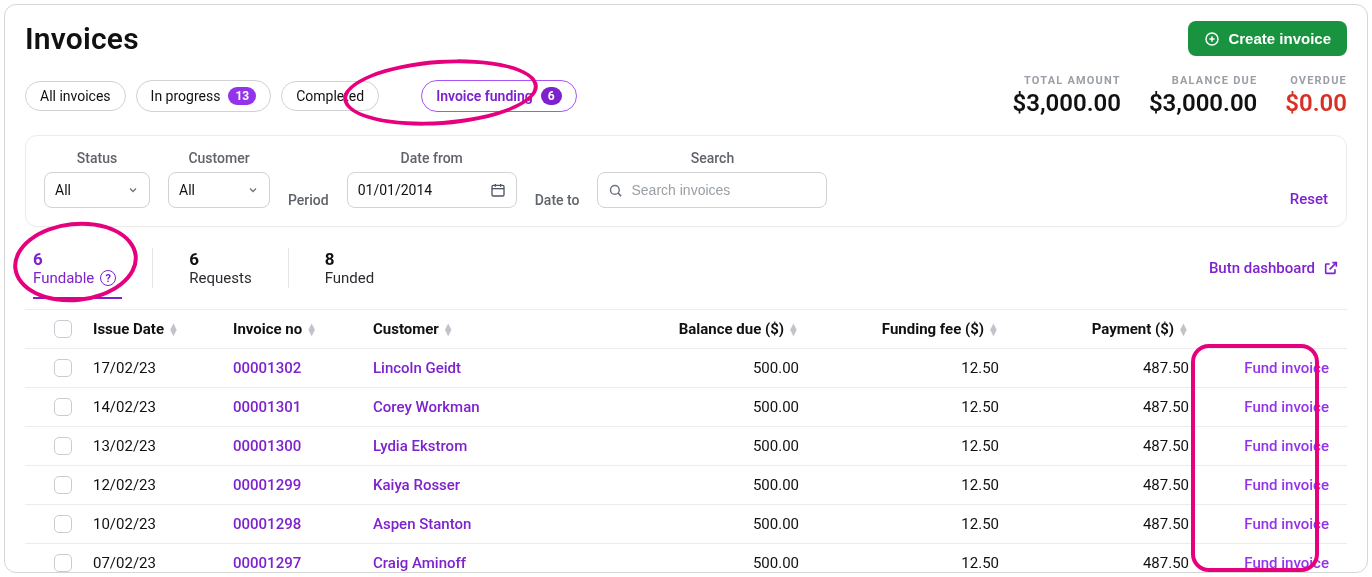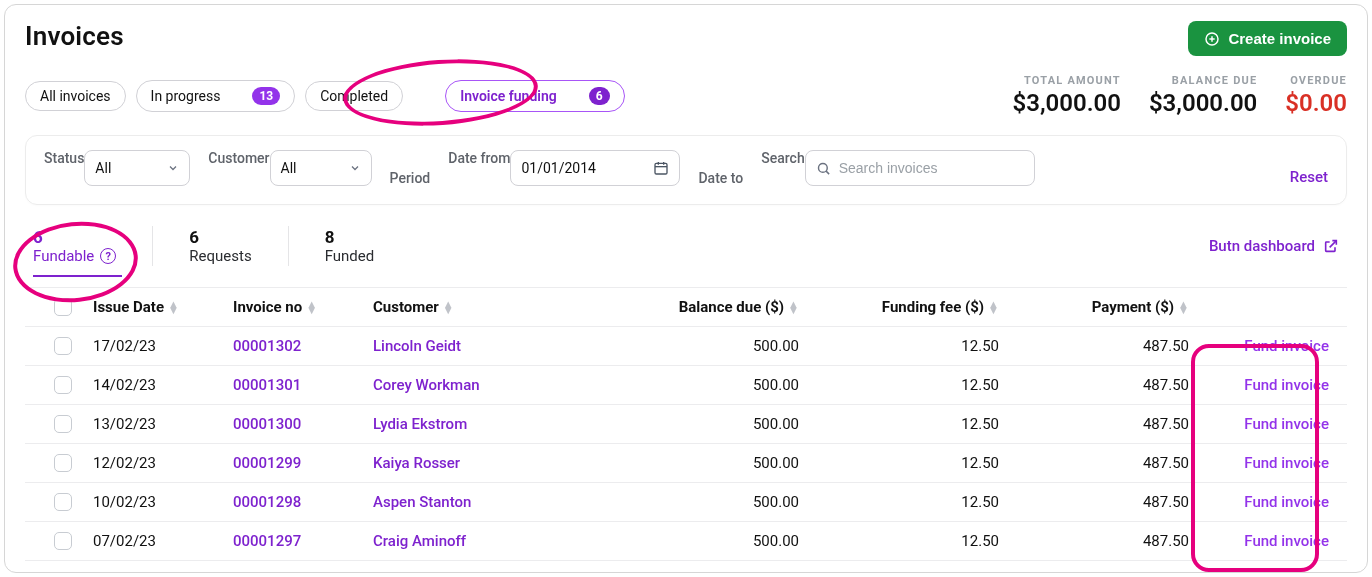--- a/index.html
+++ b/index.html
@@ -16,57 +16,57 @@
     border: 1px solid #d6d6d6;
     border-radius: 12px;
     width: calc(100% - 8px);
     height: calc(100% - 8px);
     margin: 4px;
     padding: 16px 20px 0 20px;
     position: relative;
   }
   
   .header-row { display: flex; align-items: flex-start; justify-content: space-between; }
-  .page-title { font-size: 26px; font-weight: 600; letter-spacing: .2px; }
+  .page-title { font-size: 30px; font-weight: 600; letter-spacing: .2px; }
   .btn-create {
     background: #1a9340; color: #fff; border: none; border-radius: 8px;
     padding: 9px 16px; font-size: 15px; font-weight: 700;
     display: inline-flex; align-items: center; gap: 8px; cursor: pointer;
   }
   .btn-create svg { width: 16px; height: 16px; }
 
   
   .second-row { display: flex; justify-content: space-between; align-items: center; margin-top: 18px; }
   .pills { display: flex; gap: 10px; align-items: center; position: relative; }
   .pill {
     border: 1px solid #d1d1d6; border-radius: 999px; padding: 6px 14px;
     background: #fff; font-size: 14px; cursor: pointer;
     display: inline-flex; align-items: center; gap: 8px; white-space: nowrap;
   }
   .pill .badge {
     background: #9333ea; color: #fff; border-radius: 999px;
-    font-size: 12px; font-weight: 700; padding: 1px 7px; line-height: 16px; margin-left: 24px;
+    font-size: 12px; font-weight: 700; padding: 1px 7px; line-height: 16px;
   }
   .pill-funding {
     border-color: #a855f7; color: #7e22ce; font-weight: 600;
   }
   .pill-funding .badge { background: #7e22ce; }
 
   .stats { display: flex; gap: 28px; text-align: right; }
   .stat-label { font-size: 11px; font-weight: 700; letter-spacing: 1.2px; color: #9aa0a6; text-transform: uppercase; }
   .stat-value { font-size: 24px; font-weight: 600; color: #111; margin-top: 2px; }
   .stat-value.red { color: #d93025; }
 
   
   .filter-bar {
     margin-top: 18px; padding: 14px 18px 18px; border: 1px solid #ececec;
     border-radius: 12px; display: flex; gap: 18px; align-items: flex-end;
     box-shadow: 0 1px 2px rgba(0,0,0,0.02);
   }
-  .filter { display: flex; flex-direction: row; gap: 0; }
+  .filter { display: flex; flex-direction: column; gap: 6px; align-items: center; }
   .filter label { font-size: 14px; color: #5f636a; font-weight: 500; }
   .select, .date-input, .search-input {
     border: 1px solid #d1d1d6; border-radius: 8px; background: #fff;
     height: 36px; display: flex; align-items: center; padding: 0 10px;
     font-size: 14px; color: #111; cursor: pointer;
   }
   .select { gap: 20px; }
   .select .chev { margin-left: auto; color: #6b7280; }
   .date-input { gap: 40px; }
   .date-input .cal { margin-left: auto; color: #4b5563; }

